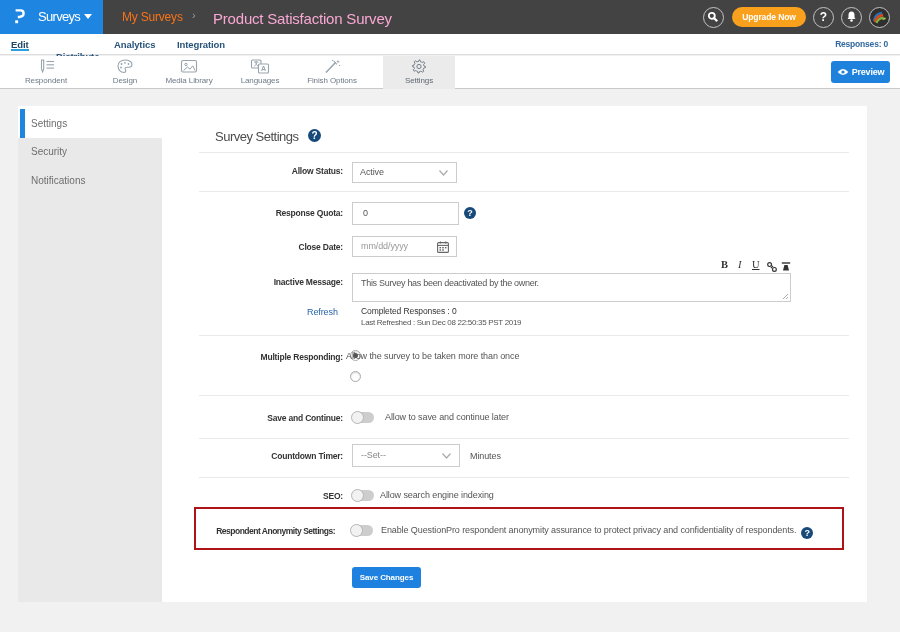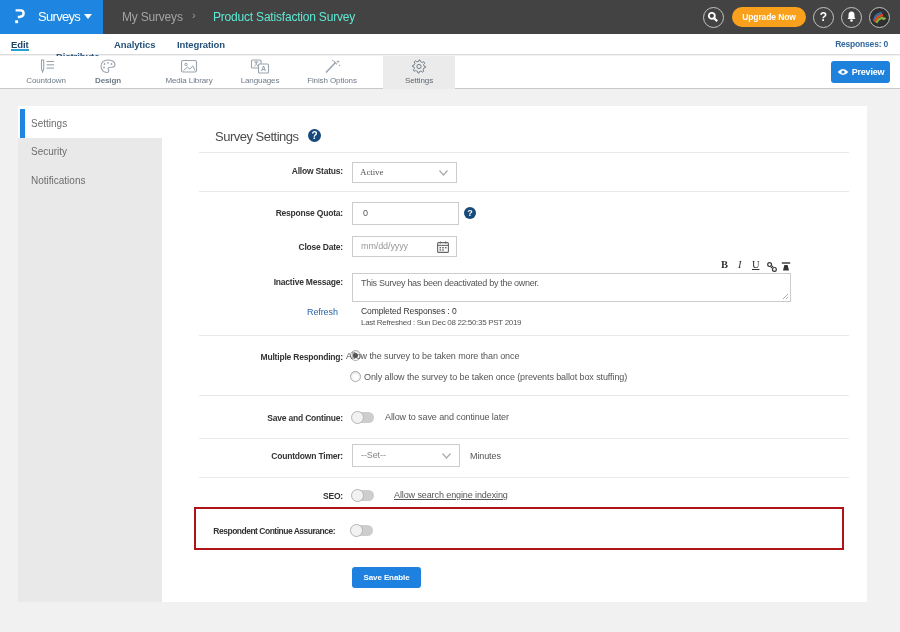--- a/index.html
+++ b/index.html
@@ -5,23 +5,23 @@
 * { margin:0; padding:0; box-sizing:border-box; }
 html,body { width:900px; height:632px; font-family:"Liberation Sans",sans-serif; background:#f1f1f1; overflow:hidden; }
 #page { position:relative; width:900px; height:632px; background:#f1f1f1; }
 .abs { position:absolute; }
 
 
 #topbar { position:absolute; left:0; top:0; width:900px; height:34px; background:#434343; }
 #topblue { position:absolute; left:0; top:0; width:103px; height:34px; background:#1e86e0; }
 #surveys { position:absolute; left:38px; top:9px; color:#fff; font-size:13px; letter-spacing:-0.7px; }
 #caret { position:absolute; left:84px; top:14px; width:0; height:0; border-left:4.5px solid transparent; border-right:4.5px solid transparent; border-top:5px solid #fff; }
-#crumb1 { position:absolute; left:122px; top:10px; color:#a3a3a3; font-size:12px; letter-spacing:-0.2px; }
+#crumb1 { position:absolute; left:122px; top:10px; color:#f97316; font-size:12px; letter-spacing:-0.2px; }
 #crumbsep { position:absolute; left:192px; top:9px; color:#9a9a9a; font-size:11px; }
-#crumb2 { position:absolute; left:213px; top:10px; color:#5eead4; font-size:12px; letter-spacing:-0.2px; }
+#crumb2 { position:absolute; left:213px; top:10px; color:#f9a8d4; font-size:15px; letter-spacing:-0.2px; }
 .circbtn { position:absolute; top:7px; width:21px; height:21px; border:1.5px solid #c3c3c3; border-radius:50%; }
 #upgrade { position:absolute; left:732px; top:7px; width:74px; height:20px; background:#f9a11d; border-radius:10px; color:#fff; font-size:8.5px; font-weight:bold; letter-spacing:-0.1px; text-align:center; line-height:20px; }
 
 
 #navbar { position:absolute; left:0; top:34px; width:900px; height:21px; background:#fff; border-bottom:1px solid #dcdcdc; }
 .navtab { position:absolute; top:5px; font-size:9.5px; font-weight:bold; letter-spacing:-0.1px; color:#27537a; }
 #editline { position:absolute; left:11px; top:15px; width:18px; height:2px; background:#2d9fd8; }
 #responses { position:absolute; right:12px; top:5px; font-size:8.5px; font-weight:bold; letter-spacing:-0.2px; color:#33689c; }
 
 
@@ -109,23 +109,23 @@
     <div id="settcell"></div>
     <div class="tool" style="left:10px;">
       <svg width="20" height="15" viewBox="0 0 20 15">
         <g stroke="#99a3ae" stroke-width="1.1" fill="none">
         <path d="M5.5 1 L5.5 10 L6.6 13 L7.7 10 L7.7 1 Z"></path>
         <line x1="10.5" y1="2.5" x2="18" y2="2.5"></line>
             <line x1="10.5" y1="5.8" x2="18" y2="5.8"></line>
             <line x1="10.5" y1="9.1" x2="18" y2="9.1"></line>
         </g>
       </svg>
-      <div class="tlabel">Countdown</div>
-    </div>
-    <div class="tool" style="left:72px;font-weight:bold;">
+      <div class="tlabel">Respondent</div>
+    </div>
+    <div class="tool" style="left:89px;">
       <svg width="18" height="15" viewBox="0 0 18 15">
         <path d="M9 1 C5 1 2 3.5 2 7 C2 10.5 4.5 13.5 8 13.5 C9.3 13.5 9.8 12.6 9.8 11.8 C9.8 10.7 9 10.4 9 9.6 C9 8.7 9.9 8.3 11.2 8.3 L12.9 8.3 C14.7 8.3 16 7 16 5.3 C16 3 13 1 9 1 Z" fill="none" stroke="#99a3ae" stroke-width="1.1"></path>
         <circle cx="5.5" cy="5" r="0.9" fill="#99a3ae"></circle>
           <circle cx="9" cy="3.8" r="0.9" fill="#99a3ae"></circle>
           <circle cx="12.5" cy="5" r="0.9" fill="#99a3ae"></circle>
           <circle cx="5" cy="8.5" r="0.9" fill="#99a3ae"></circle>
       </svg>
       <div class="tlabel">Design</div>
     </div>
     <div class="tool" style="left:153px;">
@@ -179,21 +179,21 @@
     <div class="sideitem" style="top:40px;">Security</div>
     <div class="sideitem" style="top:69px;">Notifications</div>
   </div>
 
   <div id="form">
     <div class="hdr">Survey Settings</div>
     <span class="qmark abs" style="left:290px; top:23px; width:13px; height:13px; line-height:13px; font-size:10px;">?</span>
     <div class="divider" style="top:46px;"></div>
 
     <div class="flabel" style="top:60px;">Allow Status:</div>
-    <div class="selbox" style="left:334px; top:56px; width:105px; height:21px; line-height:19px; padding-left:7px;font-family:Liberation Serif, serif;">Active
+    <div class="selbox" style="left:334px; top:56px; width:105px; height:21px; line-height:19px; padding-left:7px;">Active
       <svg class="selarrow" width="9" height="6" viewBox="0 0 9 6">
           <path d="M0.5 0.5 L4.5 5 L8.5 0.5" fill="none" stroke="#aaa" stroke-width="1.2"></path>
         </svg>
     </div>
     <div class="divider" style="top:85px;"></div>
 
     <div class="flabel" style="top:102px;">Response Quota:</div>
     <div class="inputbox" style="left:334px; top:96px; width:107px; height:23px; line-height:21px; padding-left:10px;">0</div>
     <span class="qmark abs" style="left:446px; top:101px;">?</span>
 
@@ -234,21 +234,20 @@
     </div>
     <div class="abs" style="left:289px; top:201px; color:#2a64a8;">Refresh</div>
     <div class="abs" style="left:343px; top:200px; font-weight:normal; color:#333; font-size:8.5px;">Completed Responses : 0</div>
     <div class="abs" style="left:343px; top:212px; color:#555; font-size:8px; letter-spacing:-0.3px;">Last Refreshed : Sun Dec 08 22:50:35 PST 2019</div>
     <div class="divider" style="top:229px;"></div>
 
     <div class="flabel" style="top:246px;">Multiple Responding:</div>
     <div class="radio on" style="left:332px; top:244px;"></div>
     <div class="abs" style="left:328px; top:245px;">Allow the survey to be taken more than once</div>
     <div class="radio" style="left:332px; top:265px;"></div>
-    <div class="abs" style="left:346px; top:266px;">Only allow the survey to be taken once (prevents ballot box stuffing)</div>
     <div class="divider" style="top:289px;"></div>
 
     <div class="flabel" style="top:307px;">Save and Continue:</div>
     <div class="toggle" style="left:334px; top:306px;">
         <div class="knob"></div>
       </div>
     <div class="abs" style="left:367px; top:306px;">Allow to save and continue later</div>
     <div class="divider" style="top:332px;"></div>
 
     <div class="flabel" style="top:345px;">Countdown Timer:</div>
@@ -257,23 +256,24 @@
           <path d="M0.5 0.5 L4.5 5 L8.5 0.5" fill="none" stroke="#aaa" stroke-width="1.2"></path>
         </svg>
     </div>
     <div class="abs" style="left:452px; top:345px;">Minutes</div>
     <div class="divider" style="top:371px;"></div>
 
     <div class="flabel" style="top:385px;">SEO:</div>
     <div class="toggle" style="left:334px; top:384px;">
         <div class="knob"></div>
       </div>
-    <div class="abs" style="left:376px; top:384px;text-decoration:underline;">Allow search engine indexing</div>
+    <div class="abs" style="left:362px; top:384px;">Allow search engine indexing</div>
 
     <div id="redbox"></div>
-    <div class="flabel" style="left:157px; top:420px; letter-spacing:-0.5px; white-space:nowrap;">Respondent Continue Assurance:</div>
+    <div class="flabel" style="left:157px; top:420px; letter-spacing:-0.5px; white-space:nowrap;">Respondent Anonymity Settings:</div>
     <div class="toggle" style="left:333px; top:419px;">
         <div class="knob"></div>
       </div>
-
-    <div id="savebtn">Save Enable</div>
+    <div class="abs" style="left:363px; top:419px; white-space:nowrap;">Enable QuestionPro respondent anonymity assurance to protect privacy and confidentiality of respondents. &nbsp;<span class="qmark" style="vertical-align:-3px;">?</span></div>
+
+    <div id="savebtn">Save Changes</div>
   </div>
 </div>
 
 </body></html>

